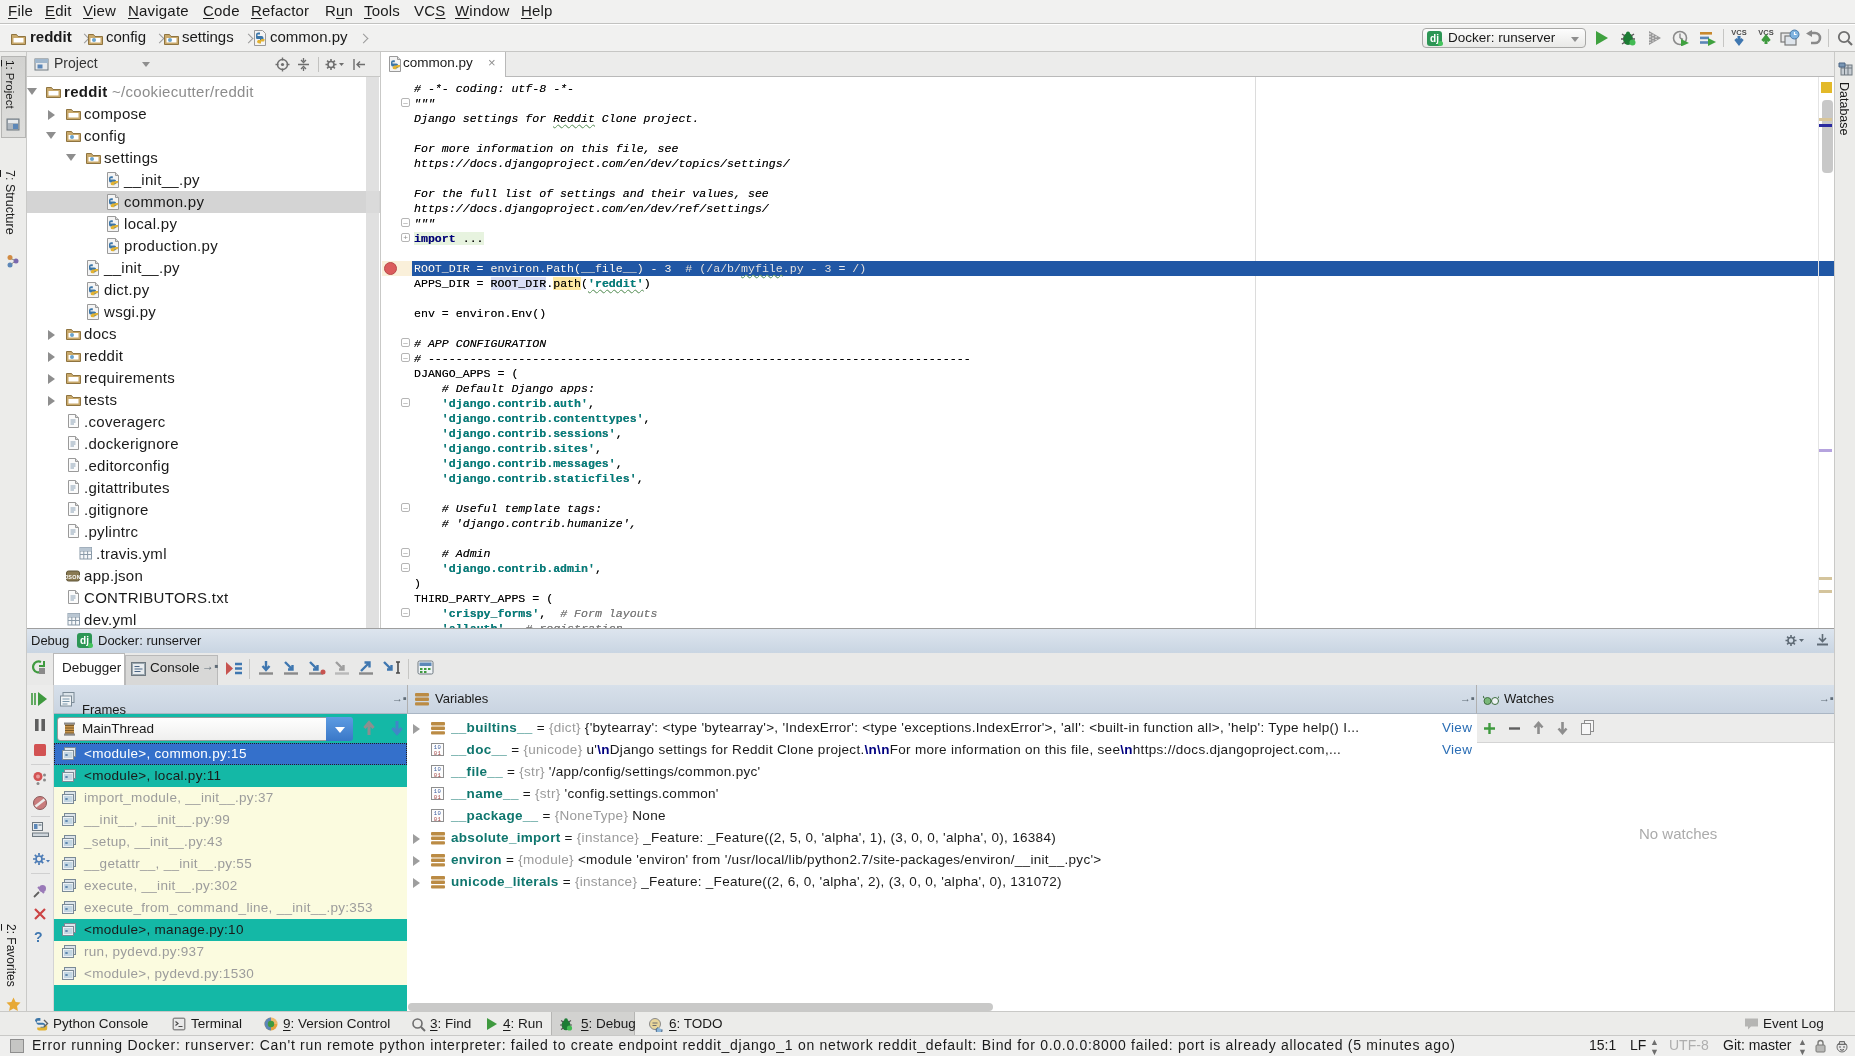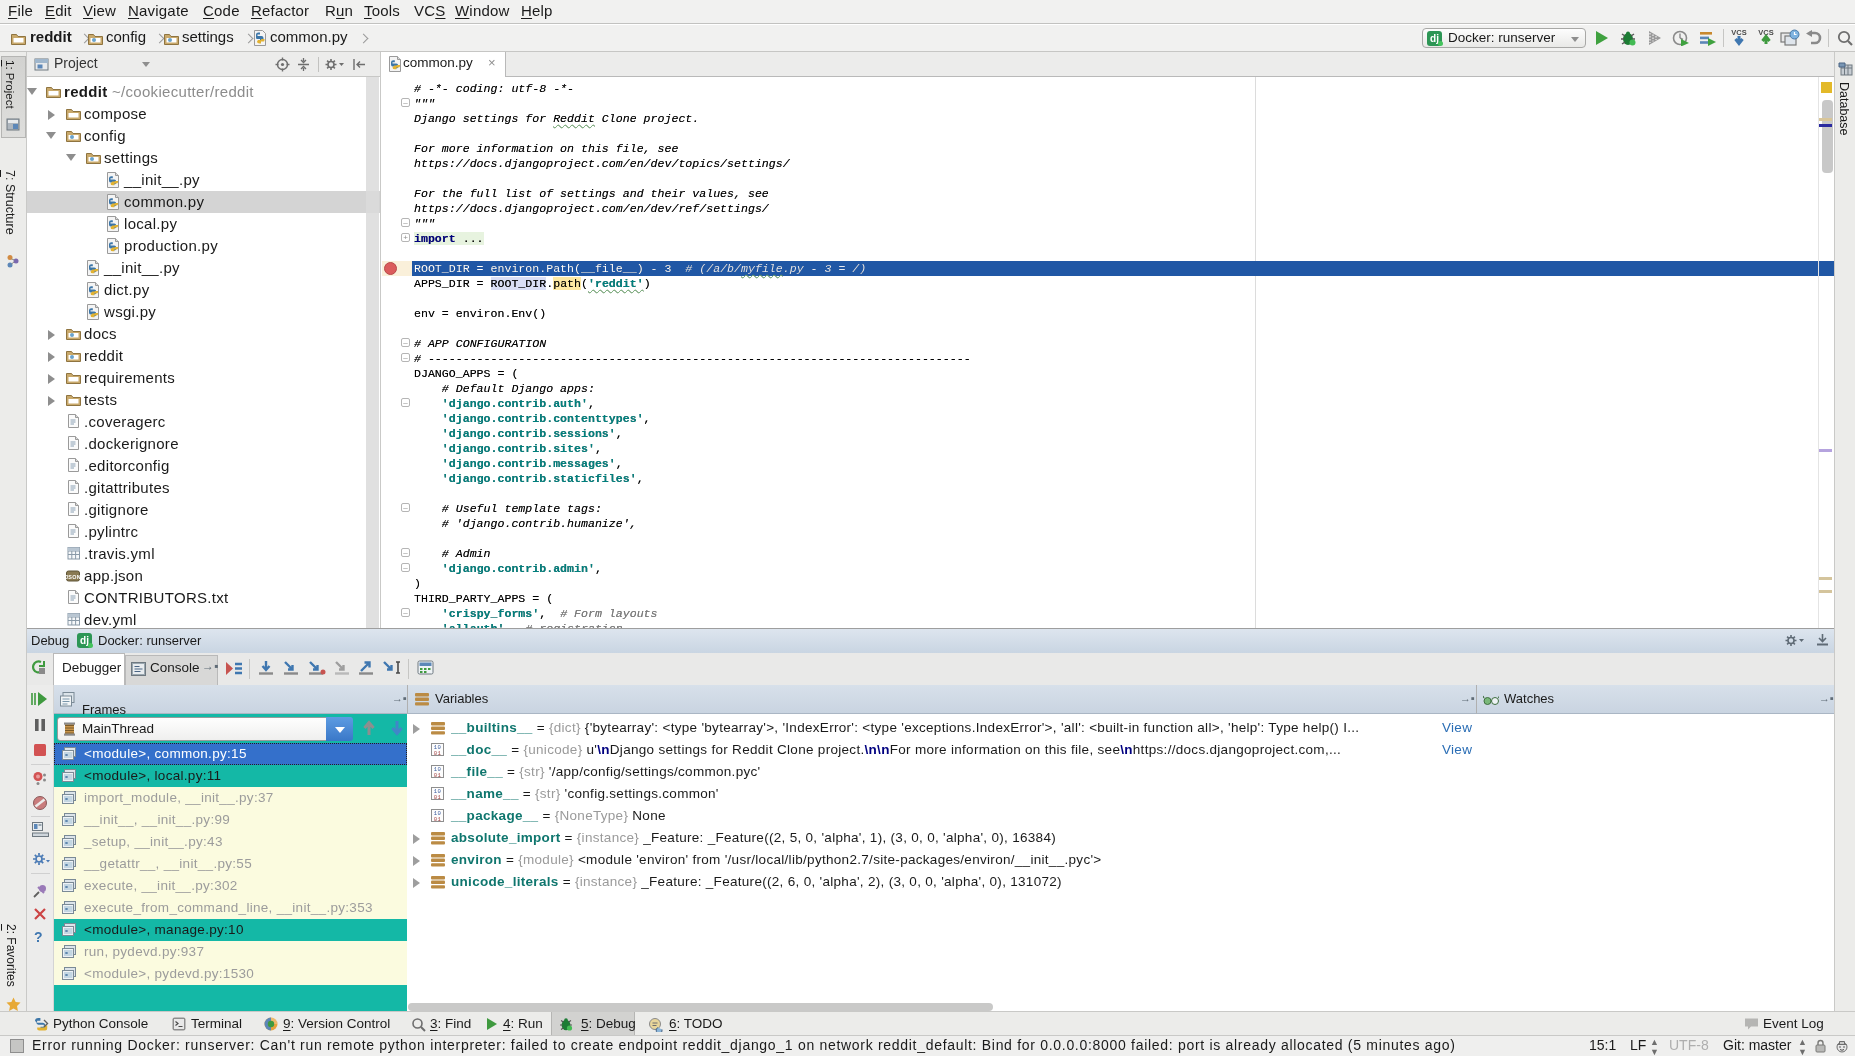--- a/index.html
+++ b/index.html
@@ -361,21 +361,21 @@
           <use href="#filetxt"></use>
         </svg>
         <span class="a" style="left:57px">.gitignore</span>
       </div>
   <div class="trow" style="left:0;top:469px;width:353px">
         <svg class="a" style="left:40px;top:3px" width="13" height="15">
           <use href="#filetxt"></use>
         </svg>
         <span class="a" style="left:57px">.pylintrc</span>
       </div>
-  <div class="trow" style="left:0;top:491px;width:353px">
+  <div class="trow" style="left:12px;top:491px;width:353px">
         <svg class="a" style="left:40px;top:3px" width="13" height="14">
           <use href="#ymlf"></use>
         </svg>
         <span class="a" style="left:57px">.travis.yml</span>
       </div>
   <div class="trow" style="left:0;top:513px;width:353px">
         <svg class="a" style="left:39px;top:4px" width="14" height="14">
           <use href="#jsonf"></use>
         </svg>
         <span class="a" style="left:57px">app.json</span>
@@ -410,21 +410,21 @@
   <div class="a" style="left:30px;top:184px;width:1422px;height:15px;background:#2057a5"></div>
   <div class="ln c" style="top:4px"># -*- coding: utf-8 -*-</div>
   <div class="ln c" style="top:19px">"""</div>
   <div class="ln c" style="top:34px">Django settings for <span class="wavy">Reddit</span> Clone project.</div>
   <div class="ln c" style="top:64px">For more information on this file, see</div>
   <div class="ln c" style="top:79px">https://docs.djangoproject.com/en/dev/topics/settings/</div>
   <div class="ln c" style="top:109px">For the full list of settings and their values, see</div>
   <div class="ln c" style="top:124px">https://docs.djangoproject.com/en/dev/ref/settings/</div>
   <div class="ln c" style="top:139px">"""</div>
   <div class="ln" style="top:154px"><span style="background:#e7f3df"><span class="k">import</span> ...</span></div>
-  <div class="ln" style="top:184px;color:#fff">ROOT_DIR = environ.Path(__file__) - 3  <span style="font-style:italic;color:#e4e9f2"># (/a/b/<span class="wavy">myfile</span>.py - 3 = /)</span></div>
+  <div class="ln" style="top:184px;color:#fff">ROOT_DIR = environ.Path(__file__) - 3  <span style="color:#e4e9f2"># (/a/b/<span class="wavy">myfile</span>.py - 3 = /)</span></div>
   <div class="ln" style="top:199px">APPS_DIR = <span style="background:#dadef5">ROOT_DIR</span>.<span style="background:#fde8a2">path</span>(<span class="s wavy">'reddit'</span>)</div>
   <div class="ln" style="top:229px">env = environ.Env()</div>
   <div class="ln c" style="top:259px"># APP CONFIGURATION</div>
   <div class="ln c" style="top:274px"># ------------------------------------------------------------------------------</div>
   <div class="ln" style="top:289px">DJANGO_APPS = (</div>
   <div class="ln c" style="top:304px">    # Default Django apps:</div>
   <div class="ln" style="top:319px">    <span class="s">'django.contrib.auth'</span>,</div>
   <div class="ln" style="top:334px">    <span class="s">'django.contrib.contenttypes'</span>,</div>
   <div class="ln" style="top:349px">    <span class="s">'django.contrib.sessions'</span>,</div>
   <div class="ln" style="top:364px">    <span class="s">'django.contrib.sites'</span>,</div>
@@ -745,20 +745,41 @@
         </div>
    <div class="drow" style="left:0;top:157px;width:1068px">
           <span class="tarr tright" style="left:5px;border-left-color:#9e9e9e"></span>
           <svg class="a" style="left:23px;top:5px" width="14" height="13">
             <use href="#stack3"></use>
           </svg>
           <span class="a" style="left:43px"><span class="vname">unicode_literals</span> = <span class="vtype">{instance}</span>&nbsp;_Feature: _Feature((2, 6, 0, 'alpha', 2), (3, 0, 0, 'alpha', 0), 131072)</span>
         </div>
    <div class="a" style="left:0;top:289px;width:585px;height:8px;background:#c9c9c8;border-radius:4px"></div>
  </div>
+ <div class="a" style="left:1450px;top:85px;width:357px;height:298px;background:#fff;overflow:hidden">
+   <div class="a" style="left:0;top:0;width:357px;height:29px;background:#ececeb;border-bottom:1px solid #d4d4d4">
+     <svg class="a" style="left:5px;top:7px" width="15" height="15">
+            <path d="M7.5 2 v11 M2 7.5 h11" stroke="#3f9a3f" stroke-width="2.4"></path>
+          </svg>
+     <svg class="a" style="left:30px;top:7px" width="15" height="15">
+            <path d="M2 7.5 h11" stroke="#5f5f5f" stroke-width="2.4"></path>
+          </svg>
+     <svg class="a" style="left:54px;top:6px" width="15" height="16">
+            <path d="M7.5 14 V4 M3.5 7.5 L7.5 3 L11.5 7.5" stroke="#8e8e8e" stroke-width="2.6" fill="none"></path>
+          </svg>
+     <svg class="a" style="left:78px;top:6px" width="15" height="16">
+            <path d="M7.5 2 v10 M3.5 8.5 L7.5 13 L11.5 8.5" stroke="#8e8e8e" stroke-width="2.6" fill="none"></path>
+          </svg>
+     <svg class="a" style="left:103px;top:5px" width="16" height="17">
+            <rect x="4.5" y="1.5" width="9" height="11" fill="#f7f7f7" stroke="#8e8e8e"></rect>
+            <rect x="1.5" y="4.5" width="9" height="11" fill="#f7f7f7" stroke="#8e8e8e"></rect>
+          </svg>
+   </div>
+   <span class="a" style="left:162px;top:111px;font-size:15px;color:#ababab">No watches</span>
+ </div>
 </div>
 <div class="a" style="left:0;top:1011px;width:1855px;height:24px;background:#ececea;border-top:1px solid #c9c9c7;font-size:13.5px">
   <svg class="a" style="left:33px;top:4px" width="16" height="16">
         <path d="M2 5 q0-3 3.4-3 h2 v2.7 h-3.3 v2 h5.4 q2.7 0 2.7 2.7 v1.4 q0 2.7-2.7 2.7 h-2 v-2.7 h3.3 v-2 h-5.4 q-2.1 0-2.1-2.7 z" fill="#3c76a8"></path>
         <path d="M4.2 13 q0 1.4 2 1.4 h6 q2 0 2-2 v-3 h-3 v2.2 h-7 z" fill="#e2b232"></path>
         <path d="M11 4 l3.5 3.5 l-3.5 3.5" fill="none" stroke="#5f5f5f" stroke-width="1.4"></path>
       </svg>
   <span class="a" style="left:53px;top:4px">Python Console</span>
   <svg class="a" style="left:172px;top:5px" width="14" height="14">
         <rect x="0.5" y="0.5" width="13" height="13" rx="2" fill="#8e8e8e"></rect>

